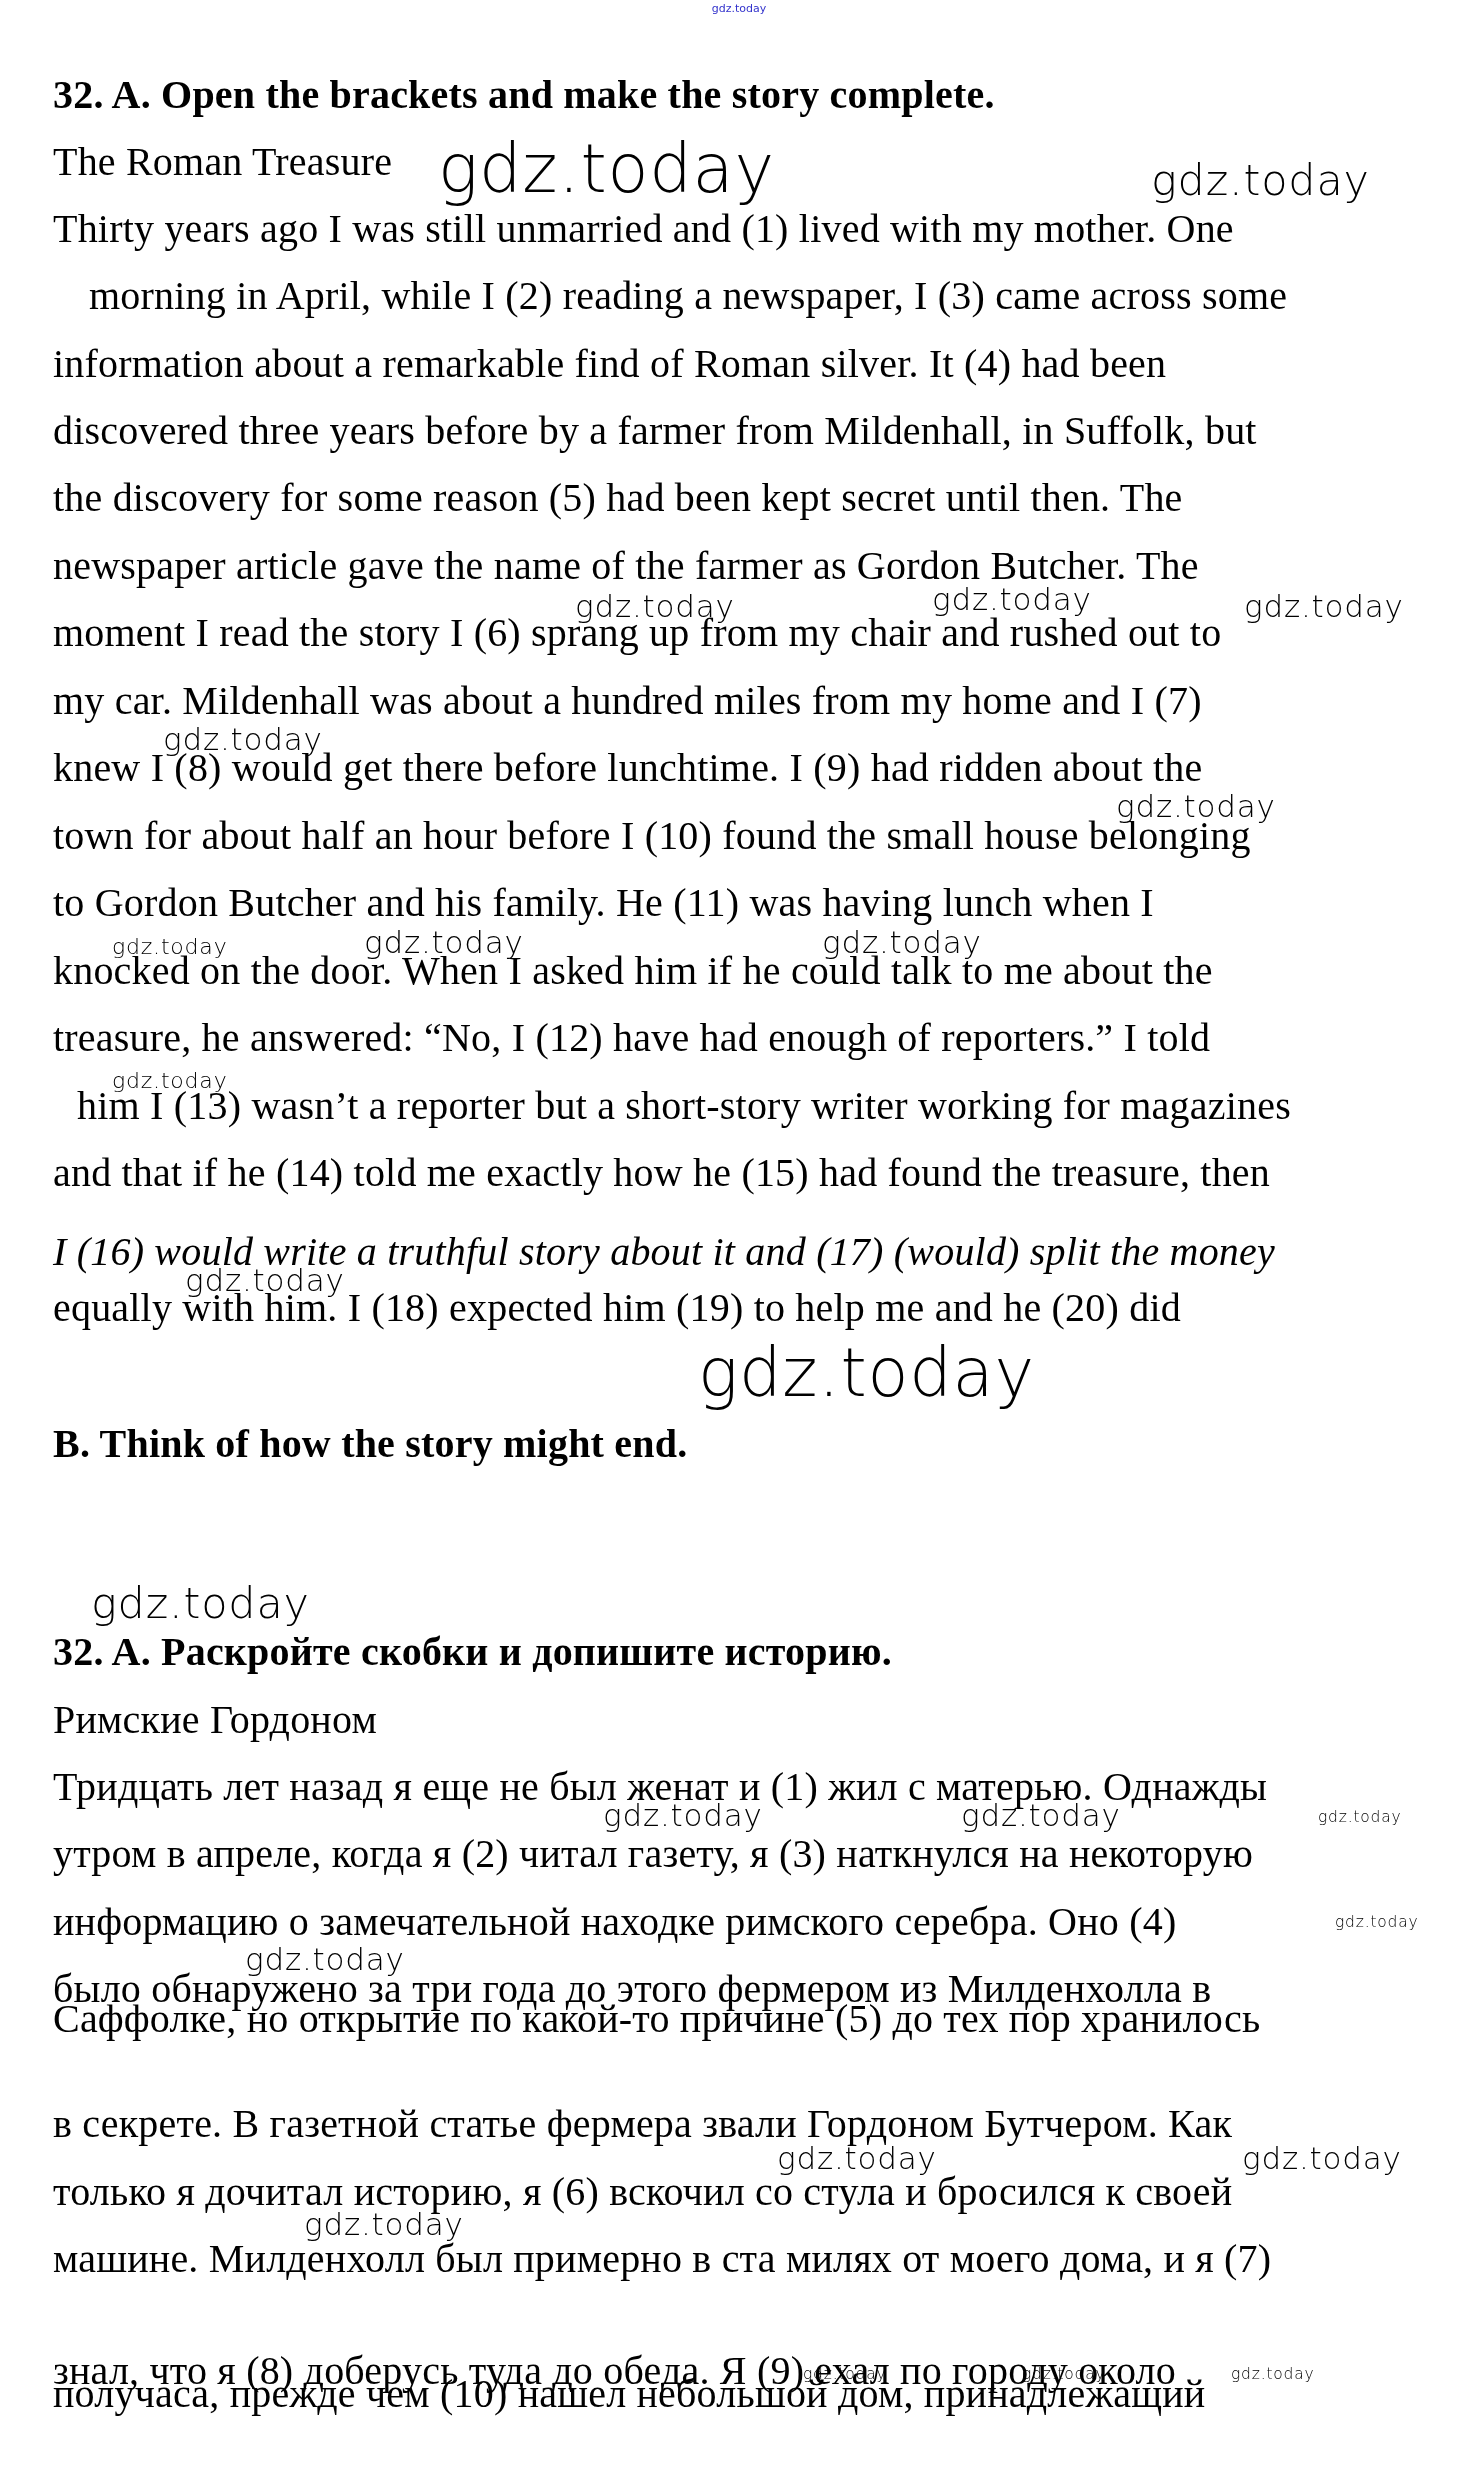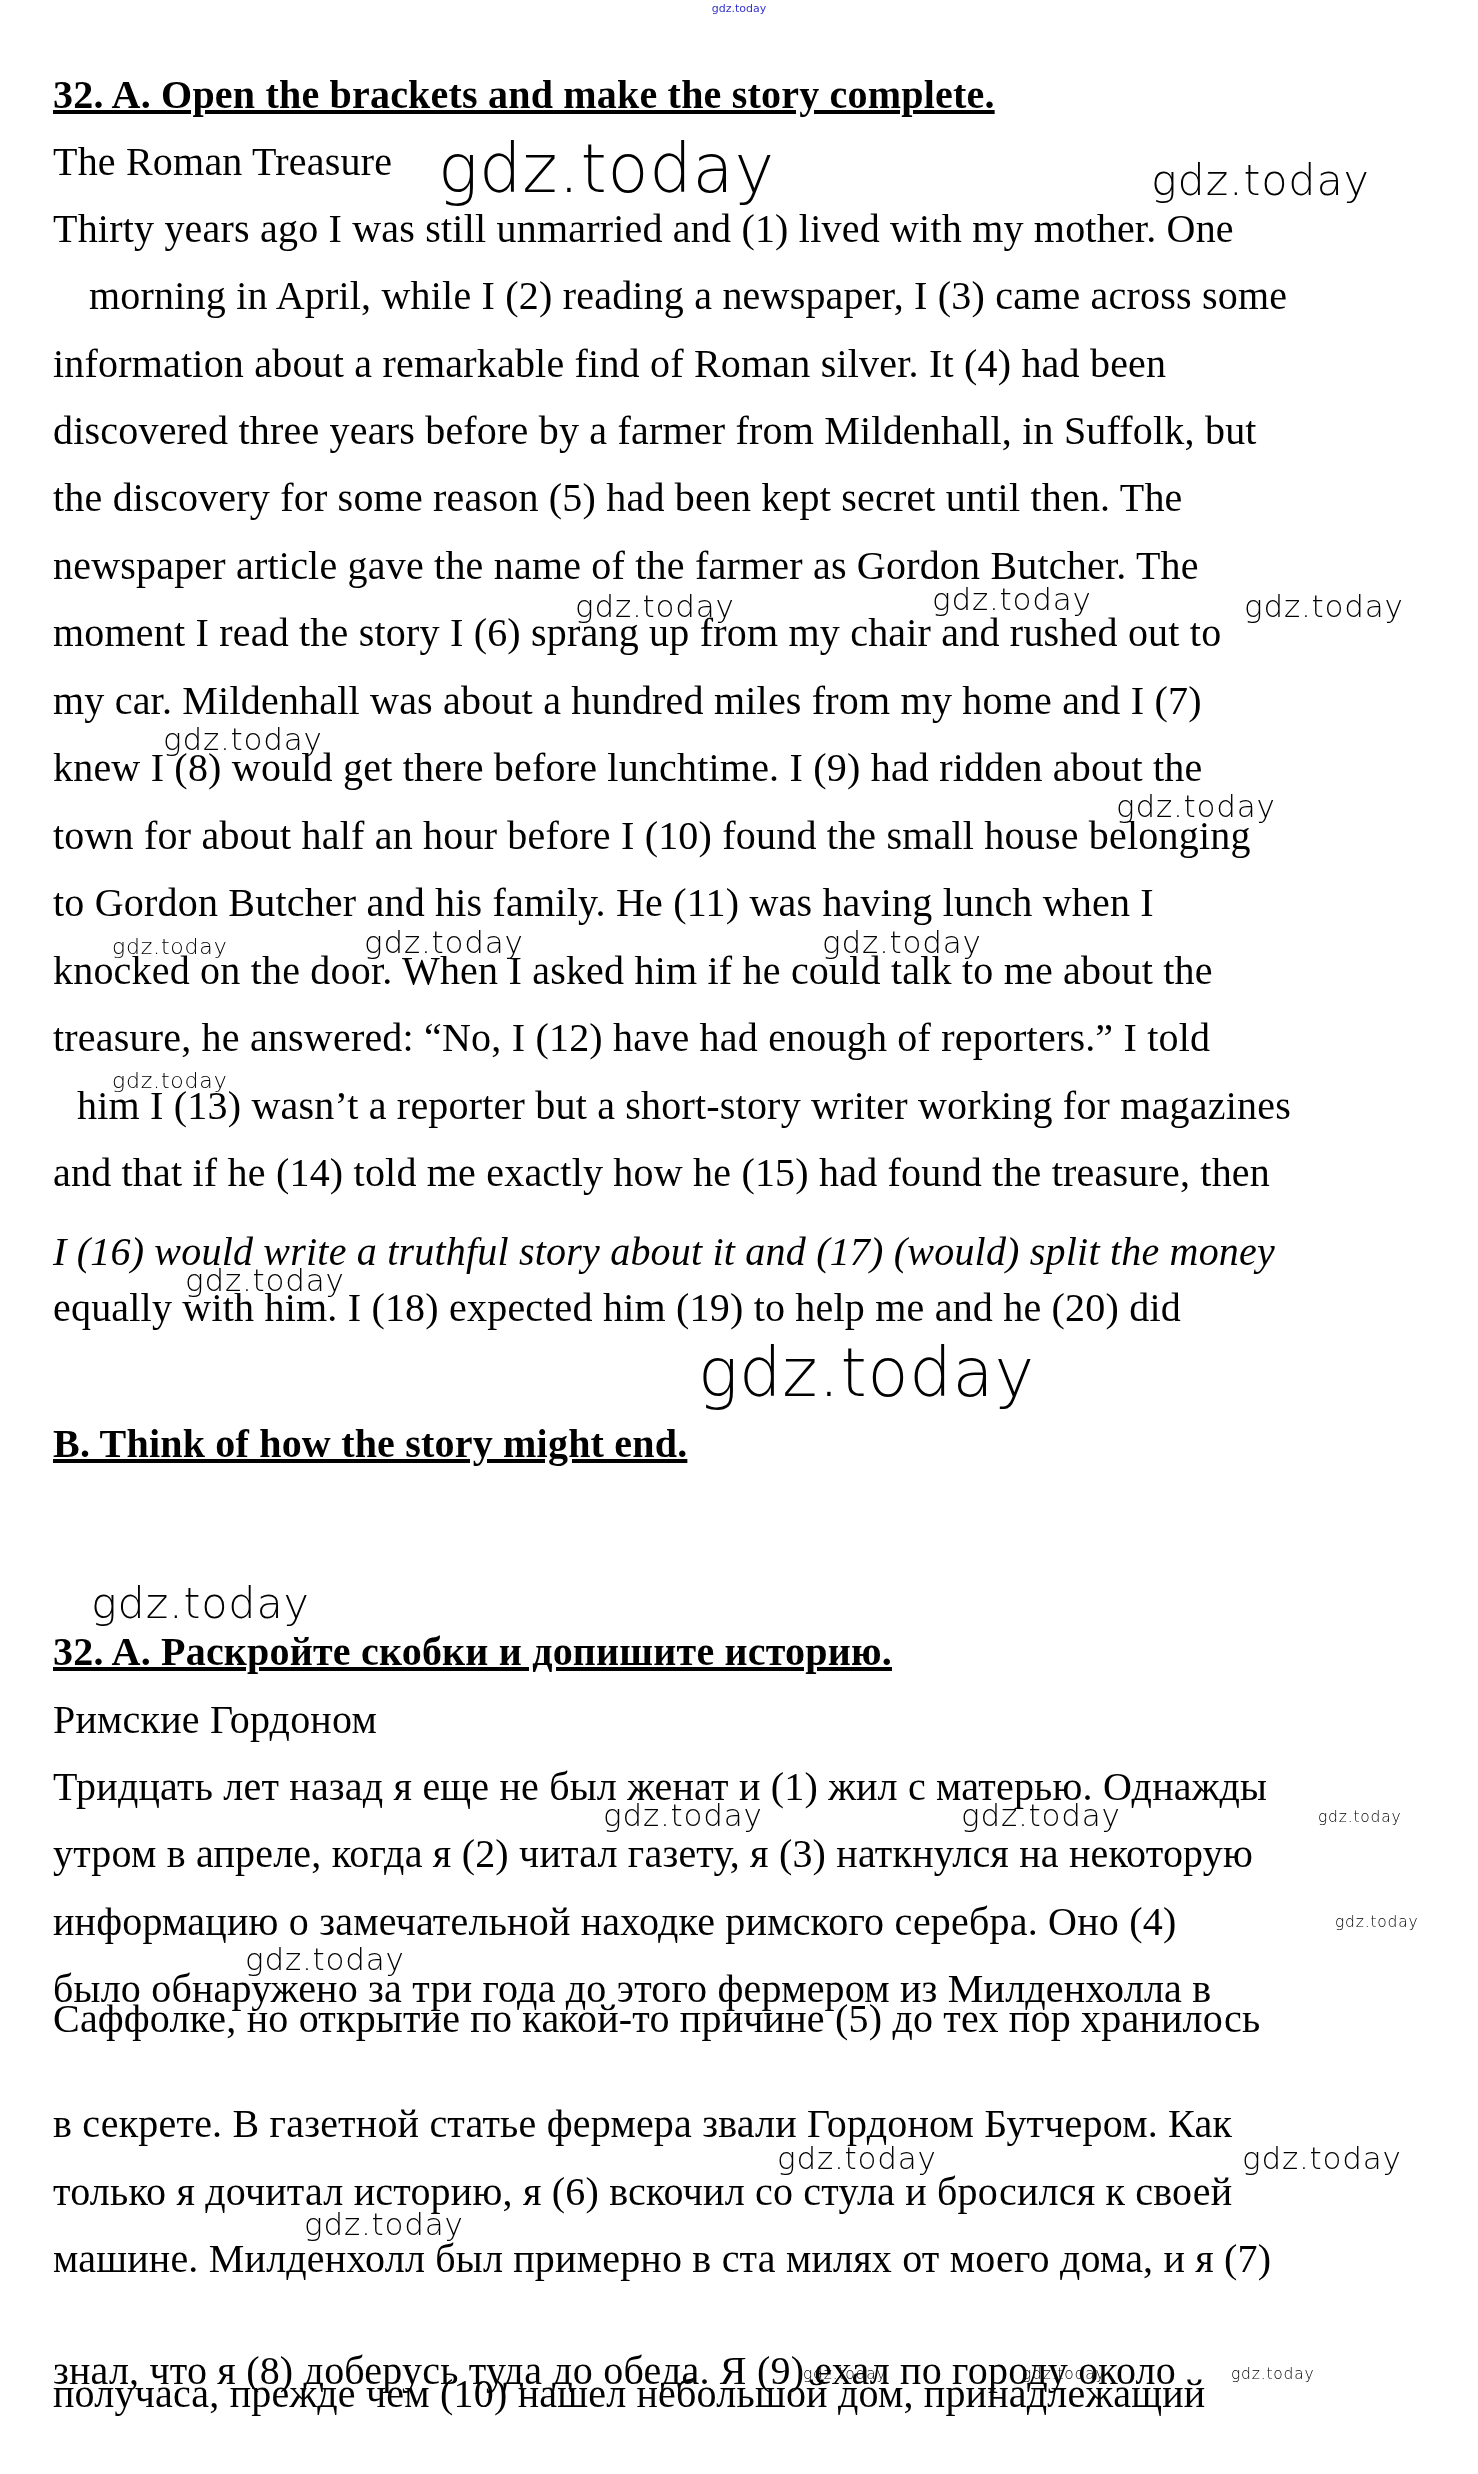--- a/index.html
+++ b/index.html
@@ -1,20 +1,20 @@
 <!DOCTYPE html>
 <html style="font-size:12.4px"><head>
 <meta charset="utf-8">
 <style>
   html, body { margin: 0; padding: 0; background: #ffffff; }
   body { width: 1478px; height: 2475px; position: relative; overflow: hidden; font-family: "Liberation Serif", serif; color: #000; }
   .top-mark { position: absolute; top: 1.6px; left: 0; width: 1478px; text-align: center; font-family: "DejaVu Sans", sans-serif; font-size: 11px; color: #3333cc; }
   .doc { position: absolute; left: 53px; top: 0; width: 1396px; }
   .line { position: absolute; left: 0; white-space: nowrap; font-size: 40px; line-height: 47px; letter-spacing: 0.2px; }
-  .bold { font-weight: bold; text-decoration: underline; }
+  .bold { font-weight: bold; }
   .wm { position: absolute; font-family: "DejaVu Sans", sans-serif; color: #000; font-weight: 300; white-space: nowrap; letter-spacing: 0.8px; }
   .wm.xl { font-size: 67px; }
   .wm.lg { font-size: 43px; }
   .wm.md { font-size: 31px; }
   .wm.sm { font-size: 22px; }
   .wm.xs { font-size: 15.5px; }
 </style>
 </head>
 <body>
 

